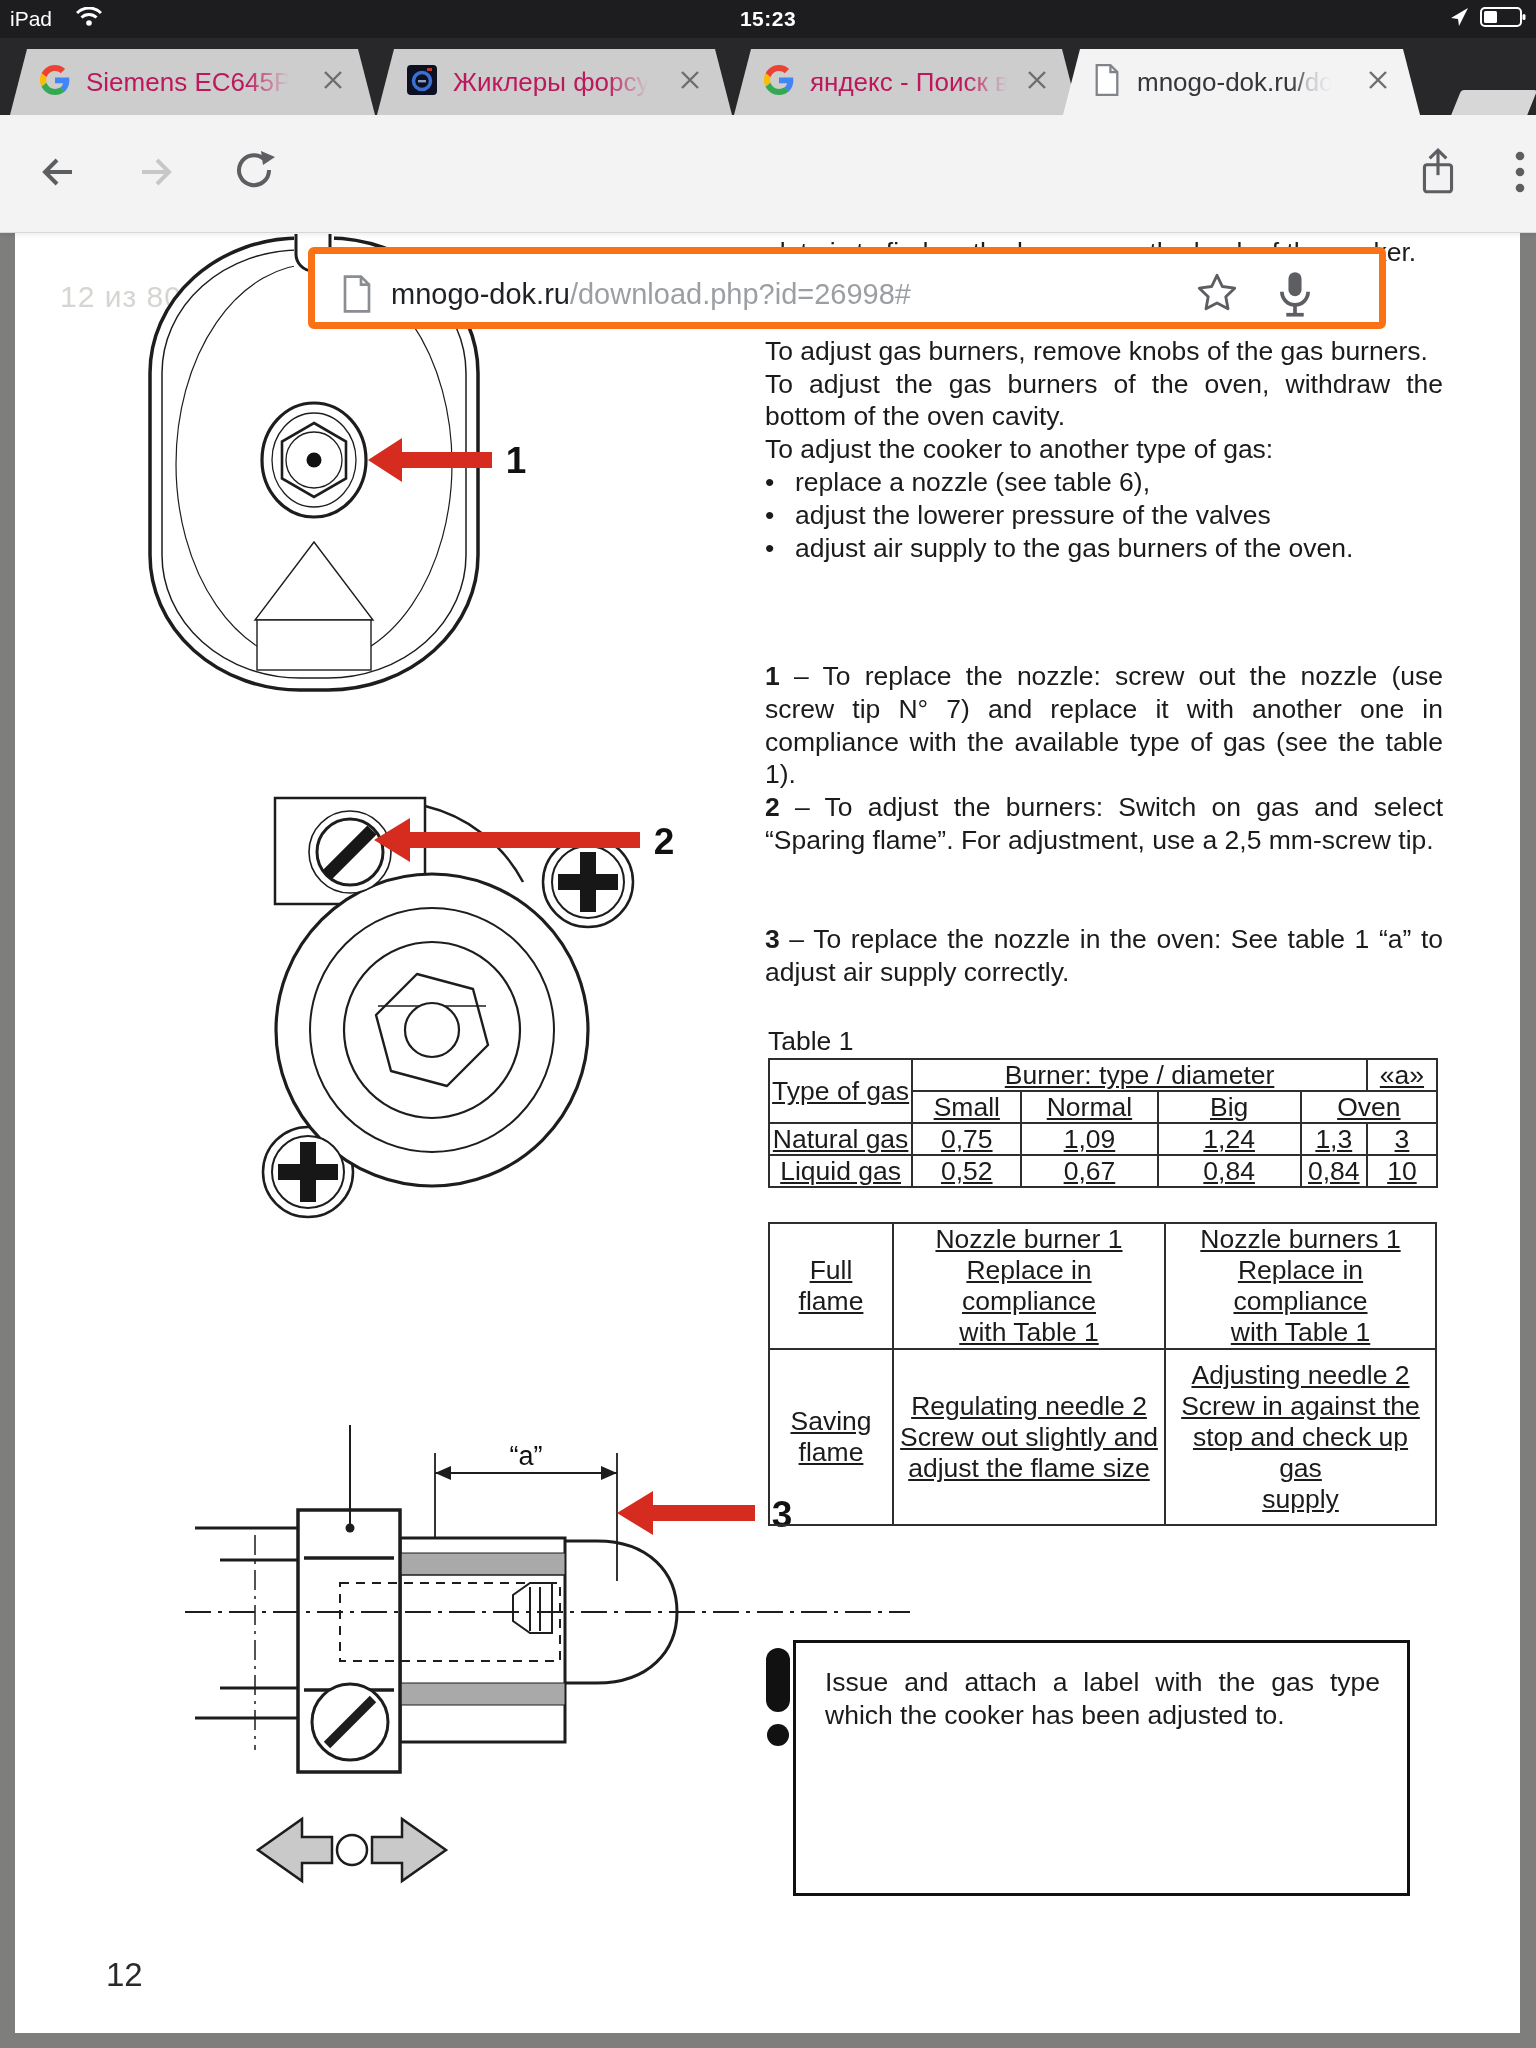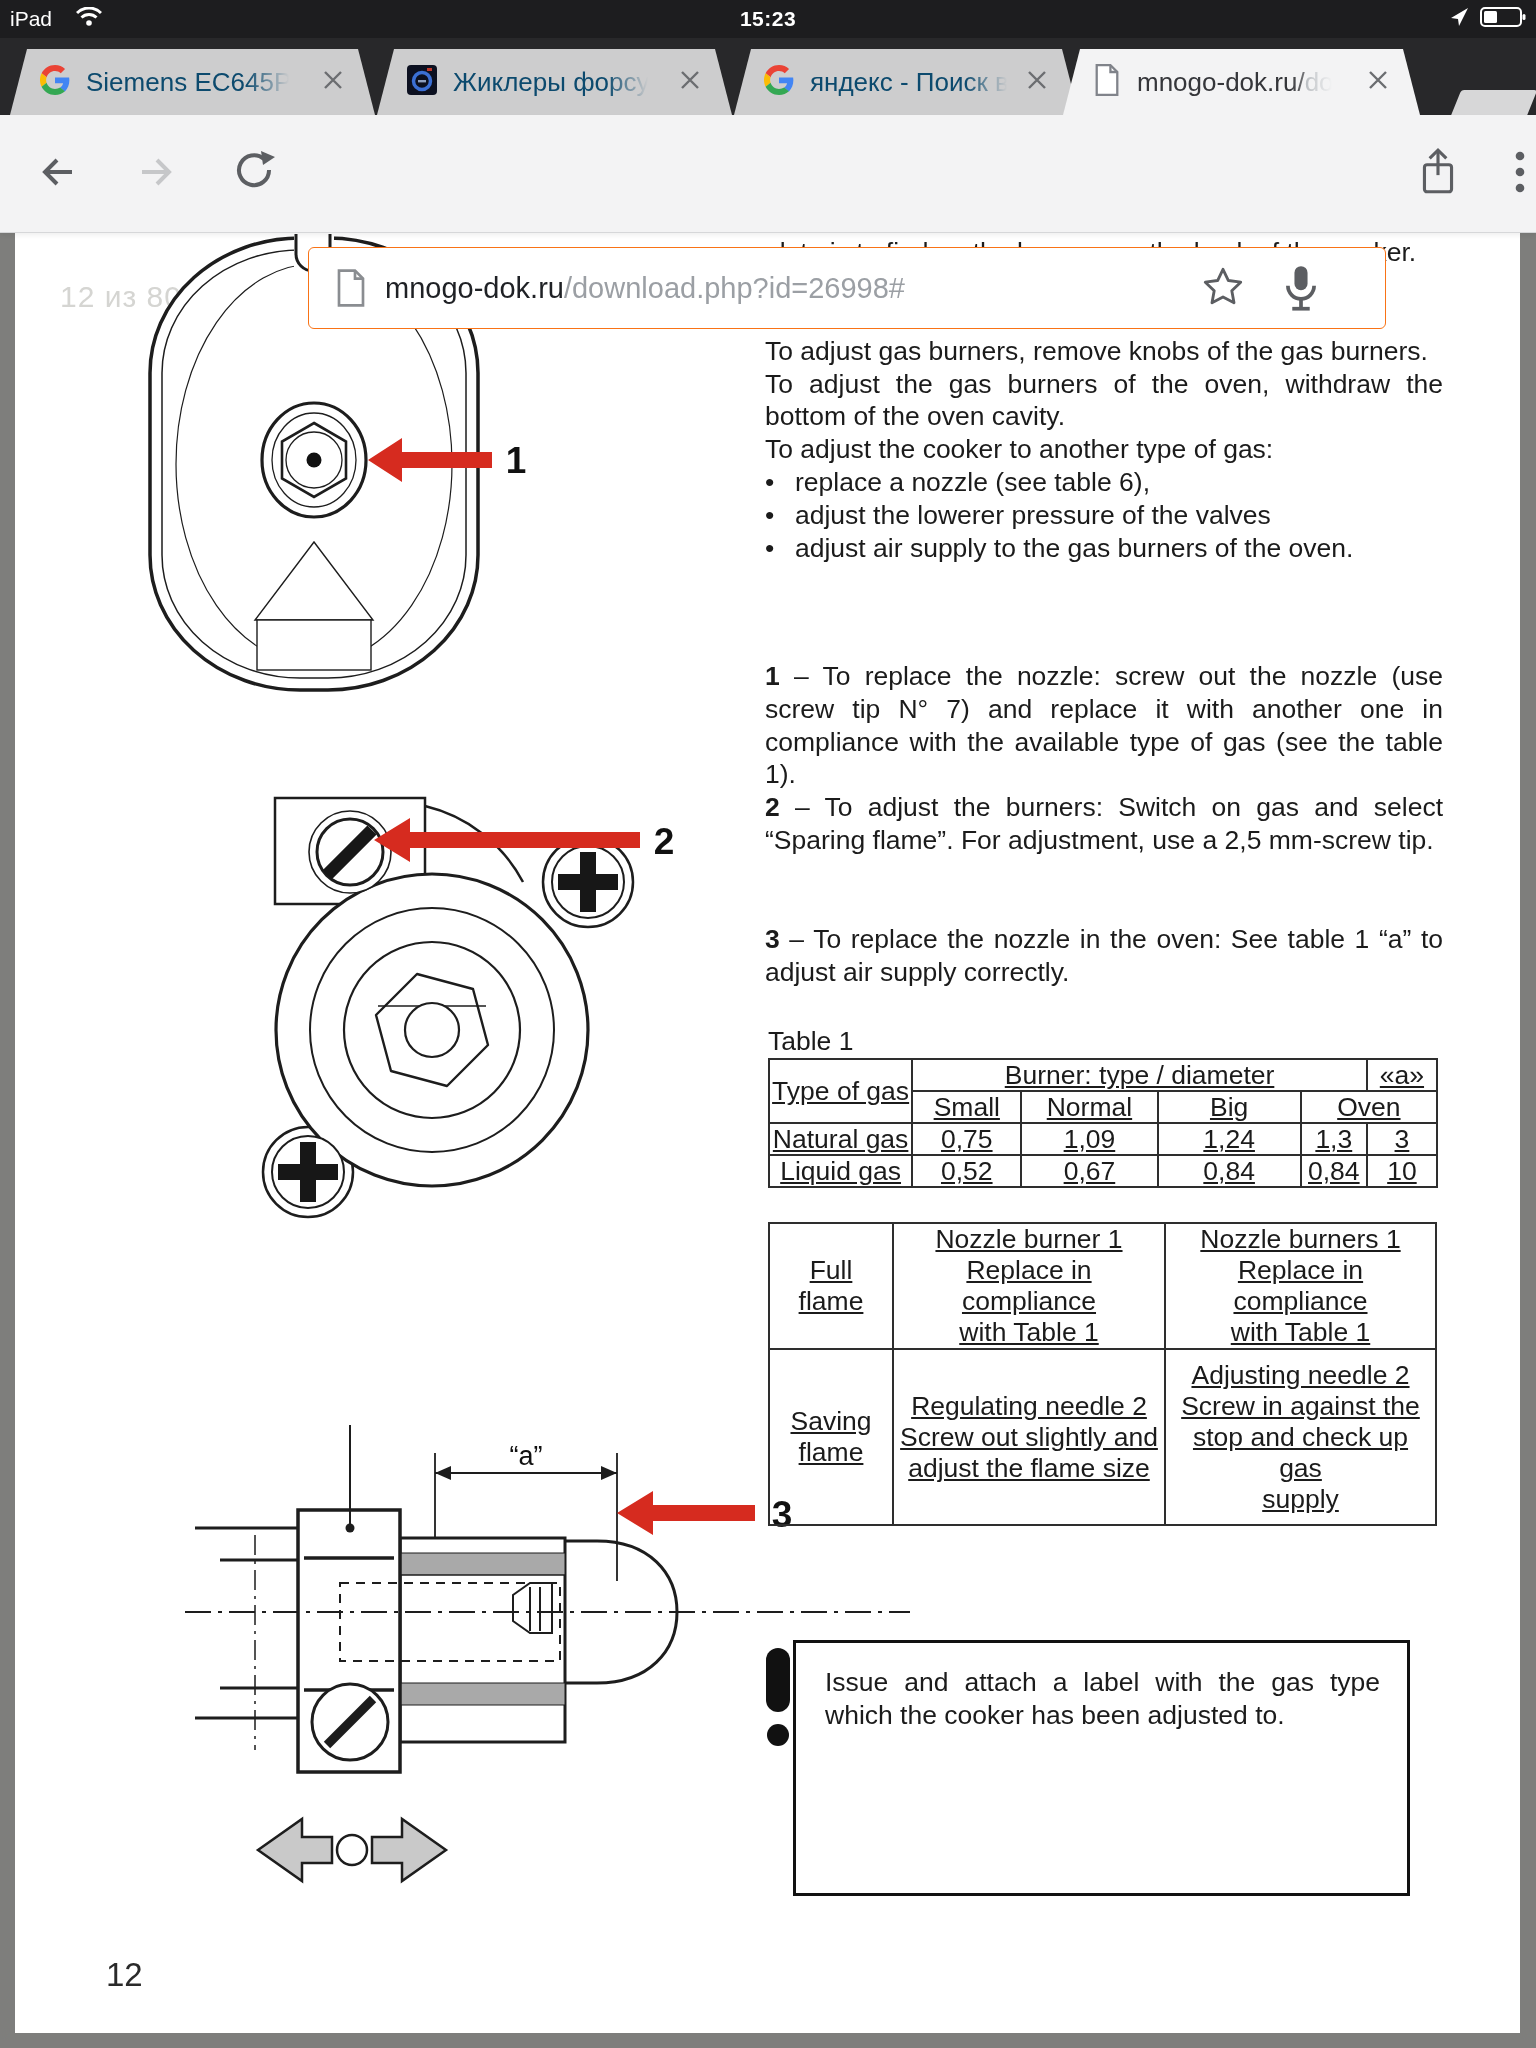--- a/index.html
+++ b/index.html
@@ -10,35 +10,35 @@
               color:#fff;display:flex;align-items:center;font-size:21px;}
   .sb-left{position:absolute;left:10px;display:flex;align-items:center;gap:24px;}
   .sb-time{position:absolute;left:0;right:0;text-align:center;font-weight:bold;letter-spacing:.5px;}
   .sb-right{position:absolute;right:10px;display:flex;align-items:center;gap:10px;}
   
   .tab-strip{position:absolute;left:0;top:38px;width:1536px;height:77px;background:#28282a;}
   .tab{position:absolute;bottom:0;height:66px;display:flex;align-items:center;
        clip-path:polygon(17px 0,calc(100% - 17px) 0,100% 100%,0 100%);
        background:#cdcdce;padding:0 30px;box-sizing:border-box;}
   .tab.active{background:#f3f3f4;z-index:3;}
-  .tab-title{font-size:26px;color:#0c4a6e;margin-left:16px;white-space:nowrap;overflow:hidden;
+  .tab-title{font-size:26px;color:#be185d;margin-left:16px;white-space:nowrap;overflow:hidden;
              max-width:215px;-webkit-mask-image:linear-gradient(90deg,#000 78%,transparent 99%);
              mask-image:linear-gradient(90deg,#000 78%,transparent 99%);}
   .tab.active .tab-title{color:#35363a;max-width:238px;}
   .tab-title .muted{color:#9aa0a6;}
   .tab-close{margin-left:auto;flex:0 0 auto;}
   .favicon{flex:0 0 auto;}
   .newtab-btn{position:absolute;top:52px;left:1452px;width:76px;height:46px;background:#d7d7d8;
               transform:skewX(-22deg);border-radius:3px;}
   
   .toolbar{position:absolute;left:0;top:115px;width:1536px;height:117px;background:#f3f3f4;
            box-shadow:0 1px 0 #d6d7d9,0 3px 5px rgba(0,0,0,.07);z-index:2;}
   .tb-icon{position:absolute;top:50%;transform:translate(-50%,-50%);}
   .url-bar{position:absolute;left:308px;top:132px;width:1078px;height:82px;background:#fff;
-           border:1px solid #f97316;border-radius:6px;box-sizing:border-box;}
+           border:7px solid #f97316;border-radius:6px;box-sizing:border-box;}
   .url-text{position:absolute;left:76px;top:0;height:80px;line-height:80px;font-size:29px;white-space:nowrap;}
   .url-host{color:#1f2125;}
   .url-path{color:#9b9fa4;}
   
   .content-bg{position:absolute;left:0;top:232px;width:1536px;height:1816px;background:#7e7e7c;}
   .pdf-page{position:absolute;left:15px;top:232px;width:1505px;height:1801px;background:#fff;}
   .page-indicator{position:absolute;left:60px;top:280px;font-size:30px;color:#d5d5d2;letter-spacing:1px;z-index:1;}
   .page-number{position:absolute;left:106px;top:1956px;font-size:33px;color:#2a2a2a;z-index:1;}
   .doc-text{position:absolute;left:765px;width:678px;color:#1b1b1b;font-size:26.5px;line-height:32.8px;z-index:1;}
   .doc-text p{margin:0;}

